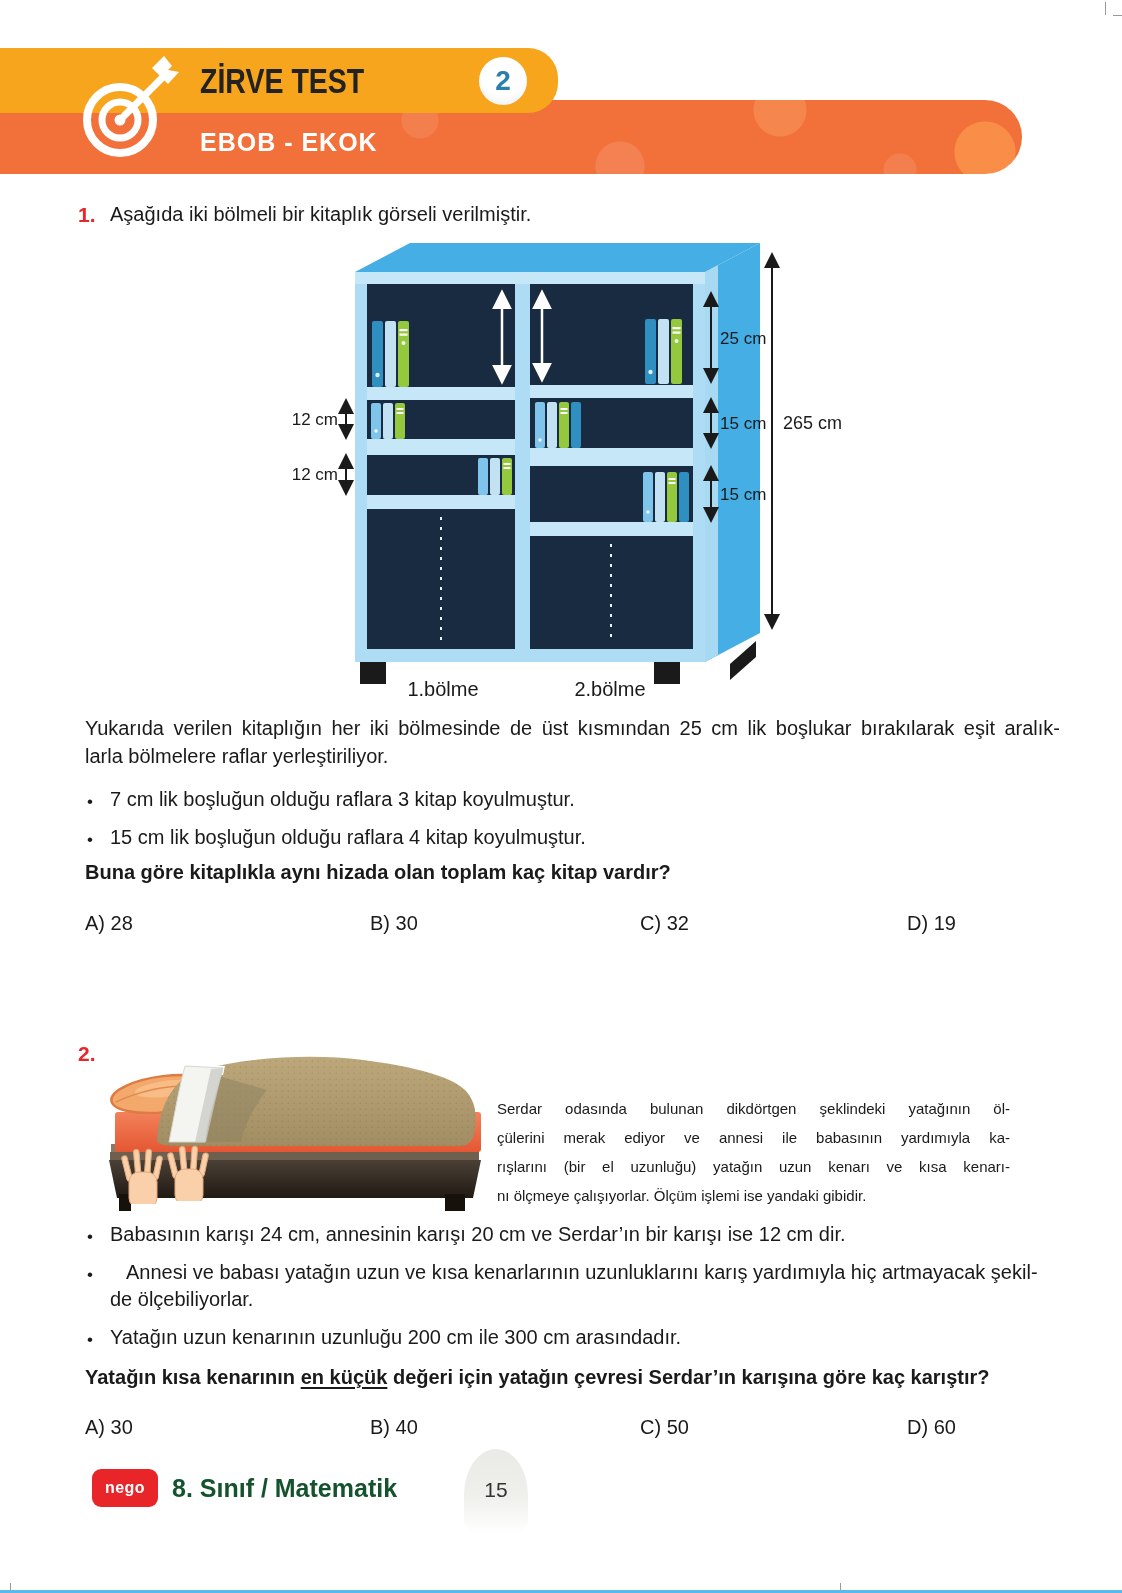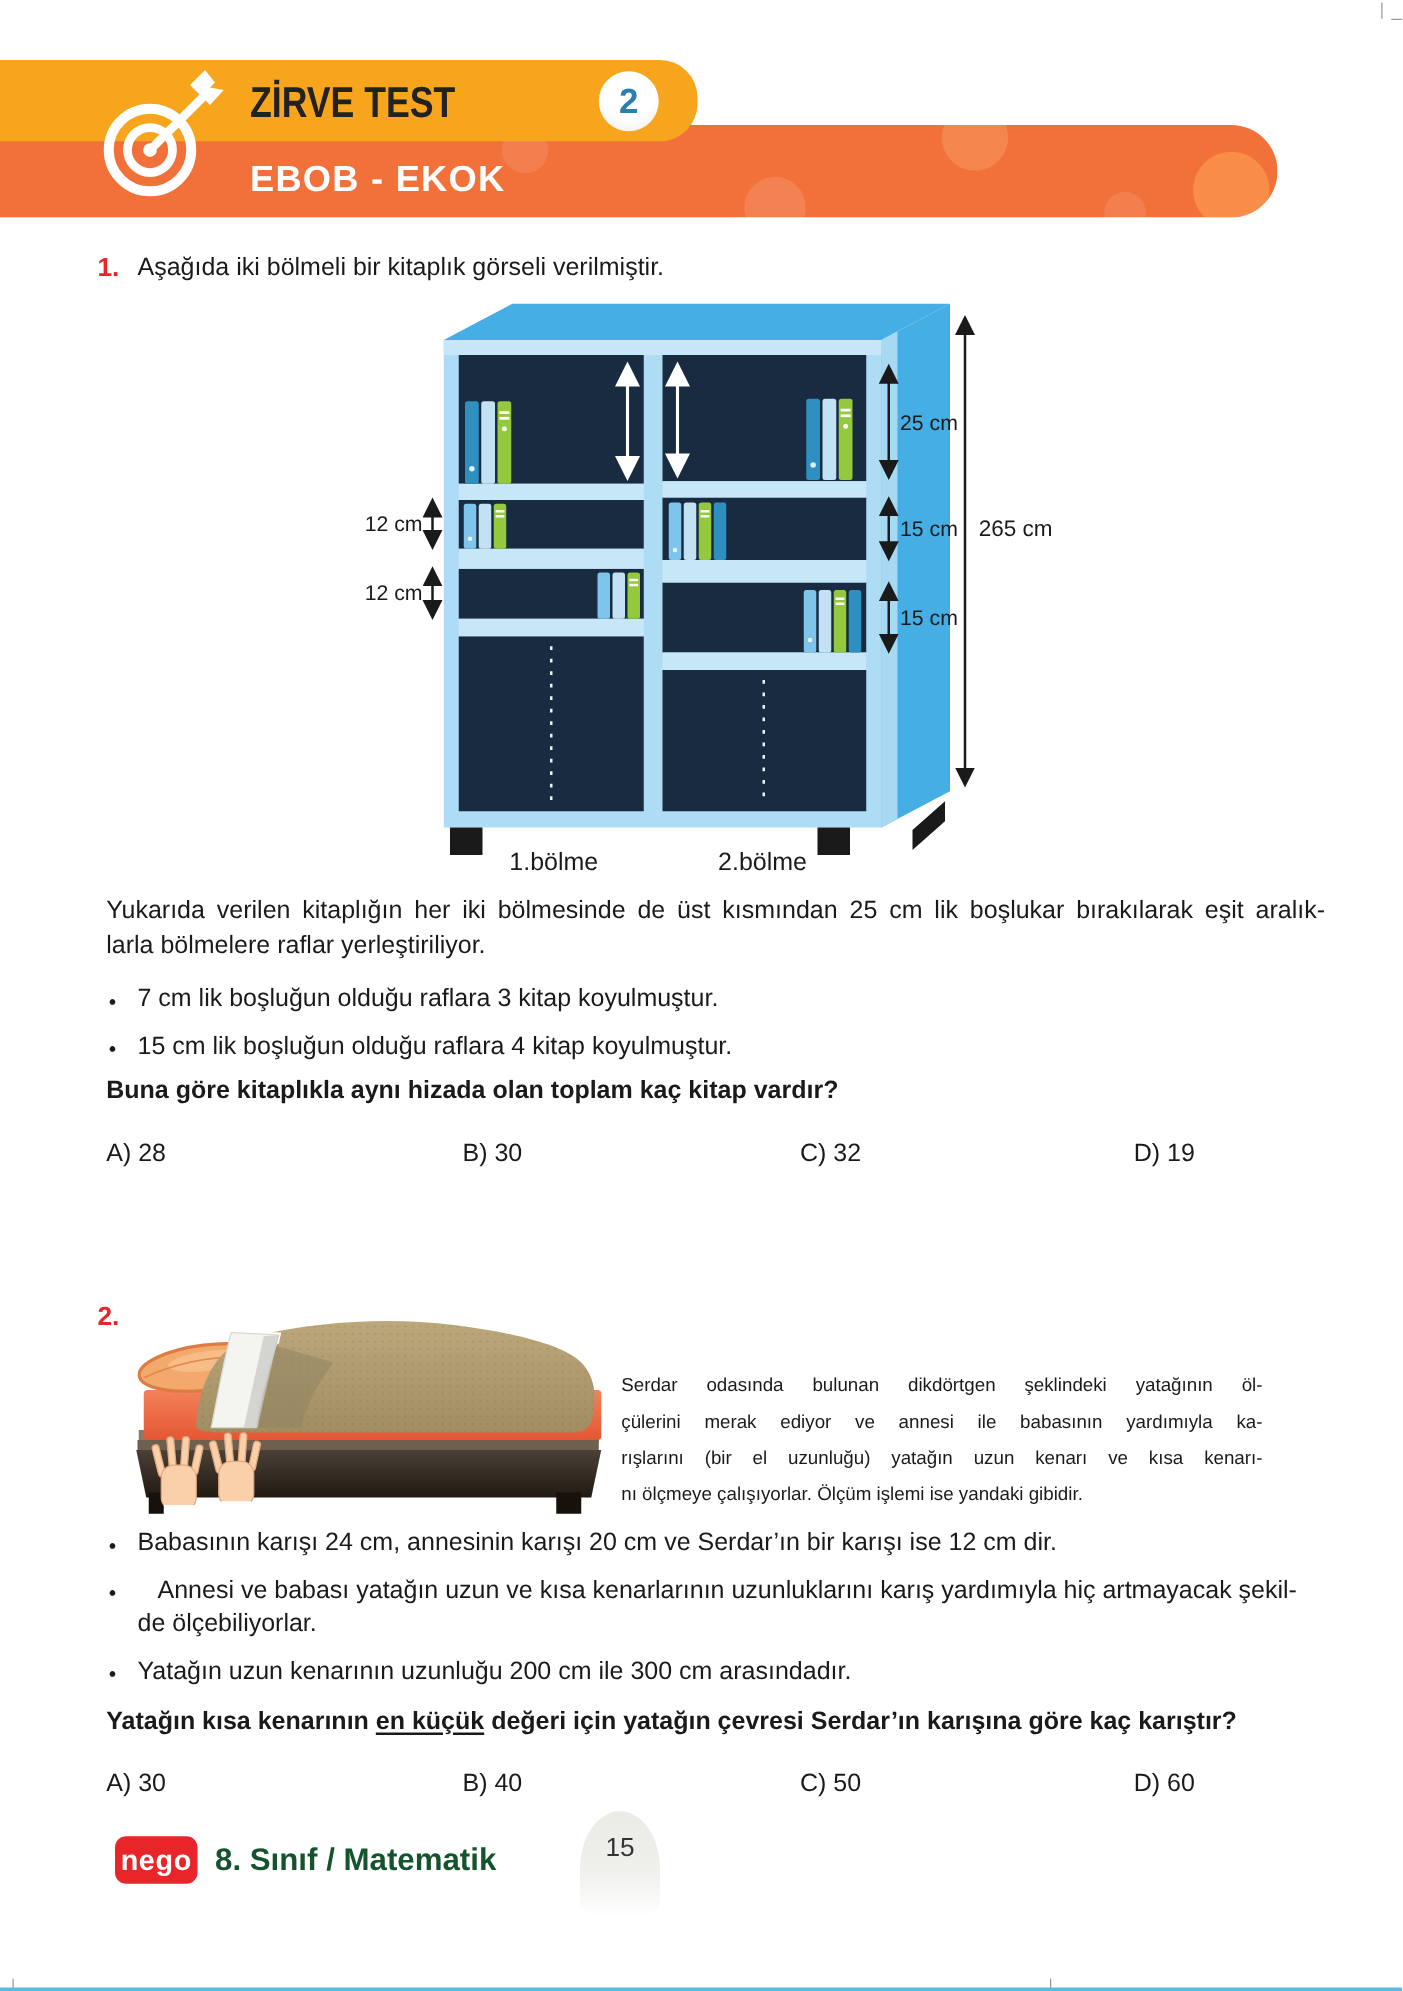--- a/index.html
+++ b/index.html
@@ -12,21 +12,21 @@
     border-radius:0 40px 40px 0;
     background-image:
       radial-gradient(circle at 985px 52px, rgba(255,166,84,.55) 0 30px, rgba(255,166,84,0) 31px),
       radial-gradient(circle at 780px 10px, rgba(255,210,140,.22) 0 26px, rgba(255,210,140,0) 27px),
       radial-gradient(circle at 620px 66px, rgba(255,255,255,.12) 0 24px, rgba(255,255,255,0) 25px),
       radial-gradient(circle at 420px 20px, rgba(255,255,255,.10) 0 18px, rgba(255,255,255,0) 19px),
       radial-gradient(circle at 900px 70px, rgba(255,255,255,.10) 0 16px, rgba(255,255,255,0) 17px);}
   .band-yellow{left:0;top:48px;width:558px;height:65px;background:#F7A51D;border-radius:0 30px 30px 0;}
   .zirve-title{left:200px;top:64px;font-size:31px;font-weight:700;color:#222;
     transform:scale(.92,1.12);transform-origin:left center;letter-spacing:0px;}
-  .ebob-title{left:200px;top:128px;font-size:29px;font-weight:700;color:#fff;letter-spacing:1px;}
+  .ebob-title{left:200px;top:128px;font-size:25px;font-weight:700;color:#fff;letter-spacing:1px;}
   .badge{left:479px;top:57px;width:48px;height:48px;border-radius:50%;
     background:radial-gradient(circle at 50% 35%, #ffffff 55%, #e9e9e9 100%);
     display:flex;align-items:center;justify-content:center;
     font-size:28px;font-weight:700;color:#2B7FAB;}
   .target-icon{left:80px;top:56px;width:100px;height:106px;}
 
   
   .crop{background:#9a9a9a;}
   .bottom-rule{left:0;bottom:0;width:100%;height:3px;background:#59B9E8;}
 
@@ -39,27 +39,27 @@
   .bullet-dot{width:23px;flex:none;font-size:17px;padding-top:2px;}
   .bold-q{font-size:20px;font-weight:700;}
   .uline{text-decoration:underline;text-decoration-thickness:2px;text-underline-offset:3px;}
   .opt-row{left:0;width:1122px;height:26px;}
   .opt{position:absolute;font-size:20px;}
   .opt.o0{left:85px;}.opt.o1{left:370px;}.opt.o2{left:640px;}.opt.o3{left:907px;}
 
   
   .logo-box{left:92px;top:1469px;width:66px;height:38px;background:#E8262A;border-radius:9px;
     display:flex;align-items:center;justify-content:center;color:#fff;font-weight:700;
-    font-size:23px;letter-spacing:.5px;}
+    font-size:16px;letter-spacing:.5px;}
   .series{left:172px;top:1474px;font-size:25px;font-weight:700;color:#14532d;}
   .page-dome{left:464px;top:1449px;width:64px;height:84px;
     background:linear-gradient(180deg,#EAEAE7 0%,#EFEFEC 55%,rgba(239,239,236,0) 100%);
     border-radius:32px 32px 16px 16px / 46px 46px 12px 12px;
     display:flex;justify-content:center;}
-  .page-num{font-size:21px;color:#333;margin-top:18px;}
+  .page-num{font-size:21px;color:#333;margin-top:29px;}
 
   svg text{font-family:"Liberation Sans",sans-serif;}
 </style>
 </head>
 <body>
 
 <div class="page">
 
   <div class="abs band-orange"></div>
   <div class="abs band-yellow"></div>

